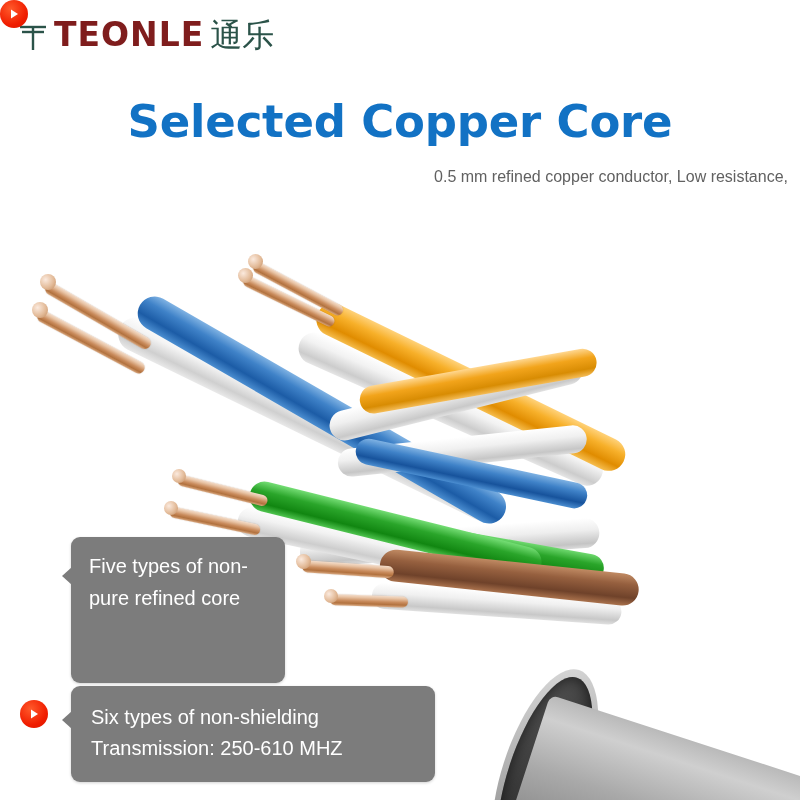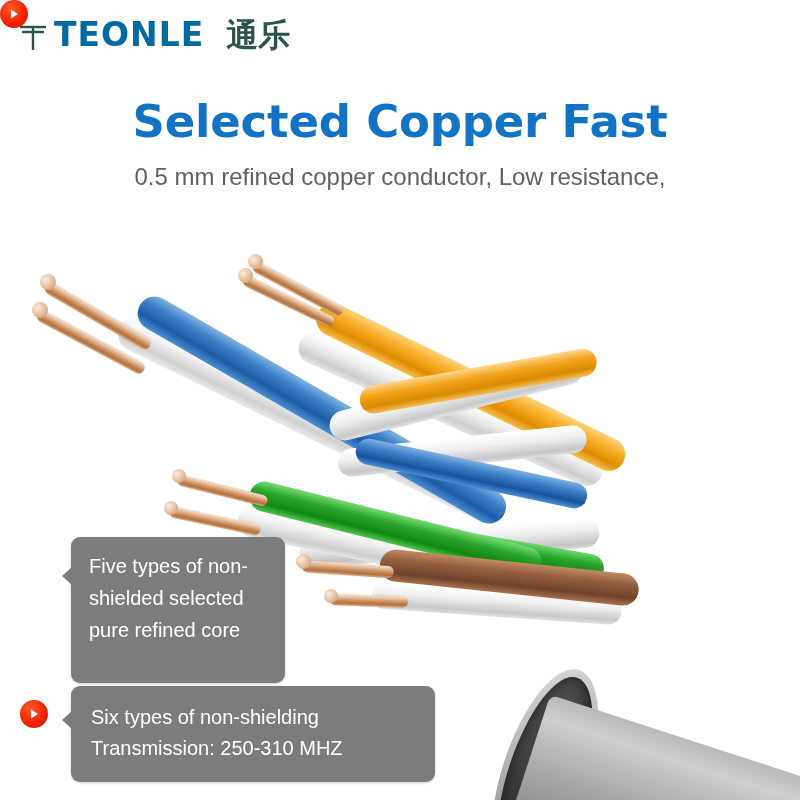--- a/index.html
+++ b/index.html
@@ -27,48 +27,48 @@
     position: relative;
     width: 34px; height: 34px;
     flex: none;
   }
   .logo-text {
     font-family: "DejaVu Sans", sans-serif;
     font-weight: 700;
     font-size: 33px;
     letter-spacing: 1px;
     line-height: 34px;
-    color: #0369a1;
+    color: #7f1d1d;
   }
   .logo-cn {
     font-family: "DejaVu Sans", sans-serif;
-    font-weight: 700;
+    font-weight: 400;
     font-size: 32px;
     line-height: 34px;
     color: #2b5349;
-    margin-left: 18px;
+    margin-left: 2px;
   }
 
   
   .headline {
     position: absolute;
     left: 0; right: 0; top: 94px;
     text-align: center;
     font-family: "DejaVu Sans", sans-serif;
     font-weight: 700;
     font-size: 45px;
     line-height: 56px;
     color: #1272c4;
     letter-spacing: -0.2px;
   }
   .subline {
     position: absolute;
-    left: 0; right: 0; top: 158px;
-    text-align: center;
-    font-size: 24px;
+    left: 0; right: 12px; top: 158px;
+    text-align: right;
+    font-size: 16px;
     line-height: 38px;
     color: #616161;
   }
   .subline div { white-space: nowrap; }
 
   
   .photo {
     position: absolute;
     left: 0; top: 238px;
     width: 800px; height: 562px;
@@ -186,21 +186,21 @@
           <line x1="4" y1="9" x2="30" y2="9"></line>
           <line x1="6" y1="14" x2="28" y2="14"></line>
           <line x1="17" y1="9" x2="17" y2="32"></line>
         </g>
       </svg>
     </span>
     <span class="logo-text">TEONLE</span>
     <span class="logo-cn">通乐</span>
   </div>
 
-  <div class="headline">Selected Copper Fast</div>
+  <div class="headline">Selected Copper Core</div>
 
   <div class="subline">
     <div>0.5 mm refined copper conductor, Low resistance,</div>
   </div>
 
   <div class="photo">
 
     <div class="jacket-rim"></div>
     <div class="jacket-mouth"></div>
     <div class="jacket"></div>
@@ -270,29 +270,28 @@
 
   <div class="bullet">
     <span>
       <svg width="14" height="14" viewBox="0 0 14 14">
         <path d="M4 2.4 L11 7 L4 11.6 Z" fill="#ffffff"></path>
       </svg>
     </span>
   </div>
   <div class="callout callout-1">
     <div class="nowrap">Five types of non-</div>
-    <div class="nowrap">shielded selected</div>
     <div class="nowrap">pure refined core</div>
   </div>
 
   <div class="bullet bullet-2">
     <span>
       <svg width="14" height="14" viewBox="0 0 14 14">
         <path d="M4 2.4 L11 7 L4 11.6 Z" fill="#ffffff"></path>
       </svg>
     </span>
   </div>
   <div class="callout callout-2">
     <div class="nowrap">Six types of non-shielding</div>
-    <div class="nowrap">Transmission: 250-310 MHZ</div>
+    <div class="nowrap">Transmission: 250-610 MHZ</div>
   </div>
 
 </div>
 
 </body></html>

